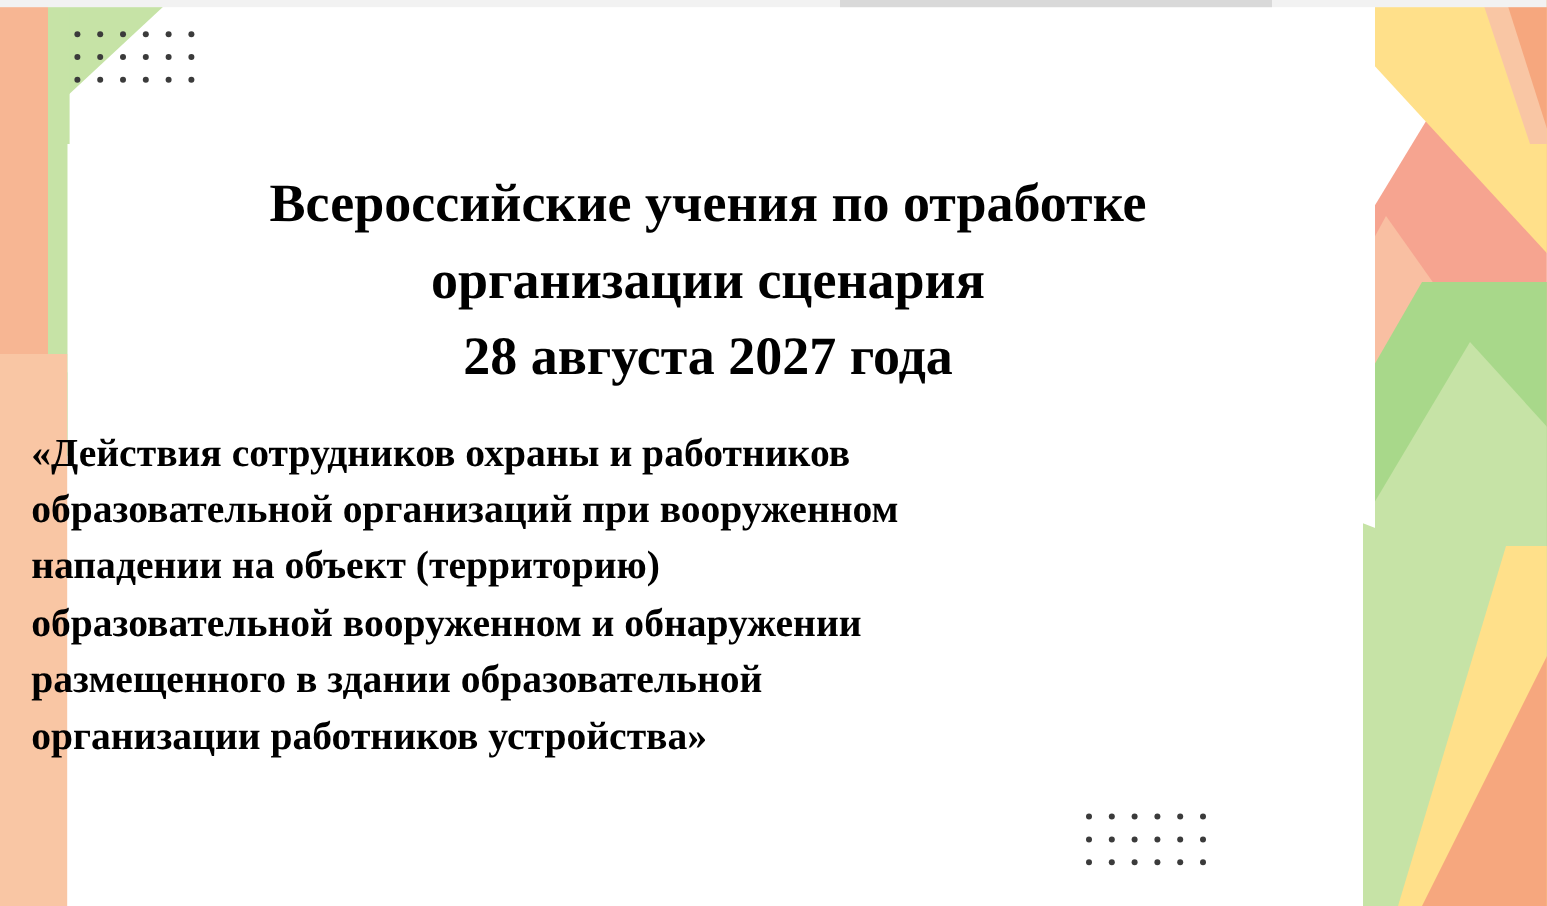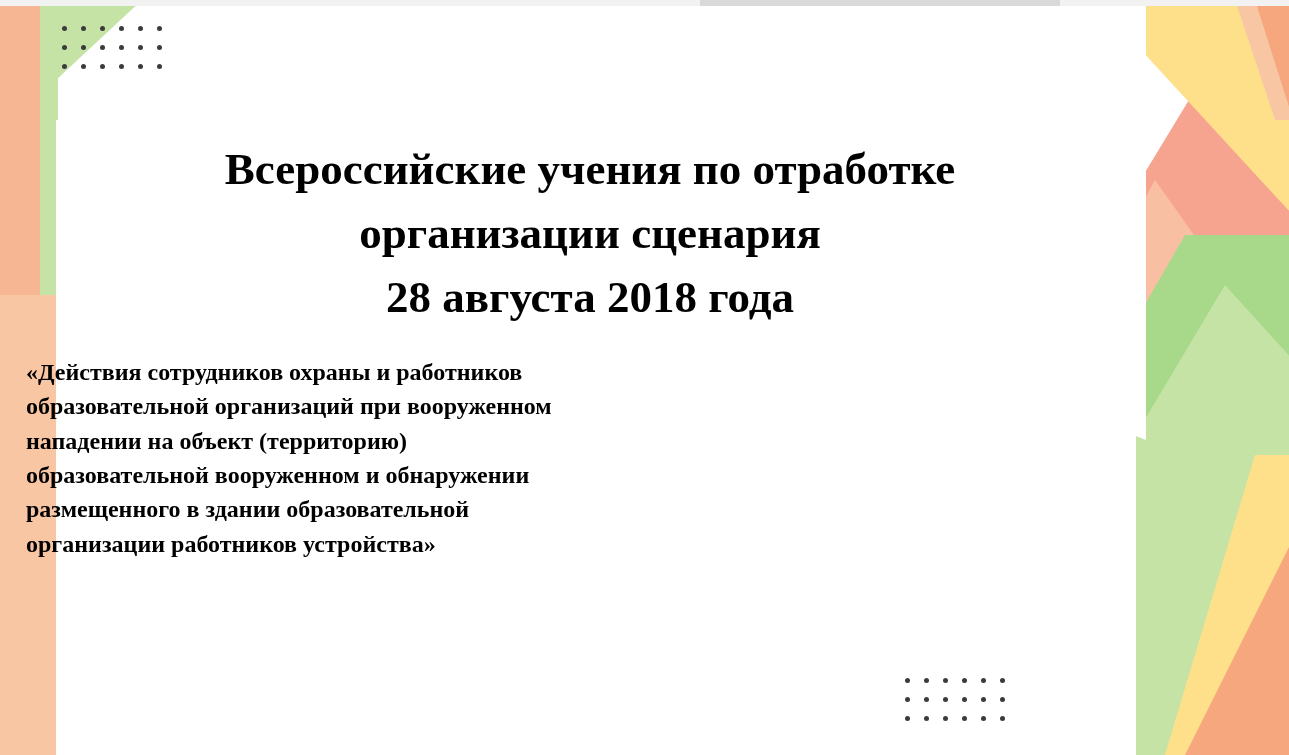--- a/index.html
+++ b/index.html
@@ -197,21 +197,21 @@
   .title-line {
     display: block;
   }
   .subtitle-block {
     position: absolute;
     left: 26px;
     top: 355px;
     width: 980px;
     color: #000000;
     font-weight: bold;
-    font-size: 24px;
+    font-size: 33px;
     line-height: 1.43;
     text-align: left;
   }
   .subtitle-line {
     display: block;
     white-space: nowrap;
   }
 </style>
 </head>
 <body>
@@ -280,21 +280,21 @@
         <div class="dot"></div>
         <div class="dot"></div>
     </div>
   </div>
 
   <div class="content">
 
     <div class="title-block">
       <span class="title-line">Всероссийские учения по отработке</span>
       <span class="title-line">организации сценария</span>
-      <span class="title-line">28 августа 2018 года</span>
+      <span class="title-line">28 августа 2027 года</span>
     </div>
 
     <div class="subtitle-block">
       <span class="subtitle-line">«Действия сотрудников охраны и работников</span>
       <span class="subtitle-line">образовательной организаций при вооруженном</span>
       <span class="subtitle-line">нападении на объект (территорию)</span>
       <span class="subtitle-line">образовательной вооруженном и обнаружении</span>
       <span class="subtitle-line">размещенного в здании образовательной</span>
       <span class="subtitle-line">организации работников устройства»</span>
     </div>

